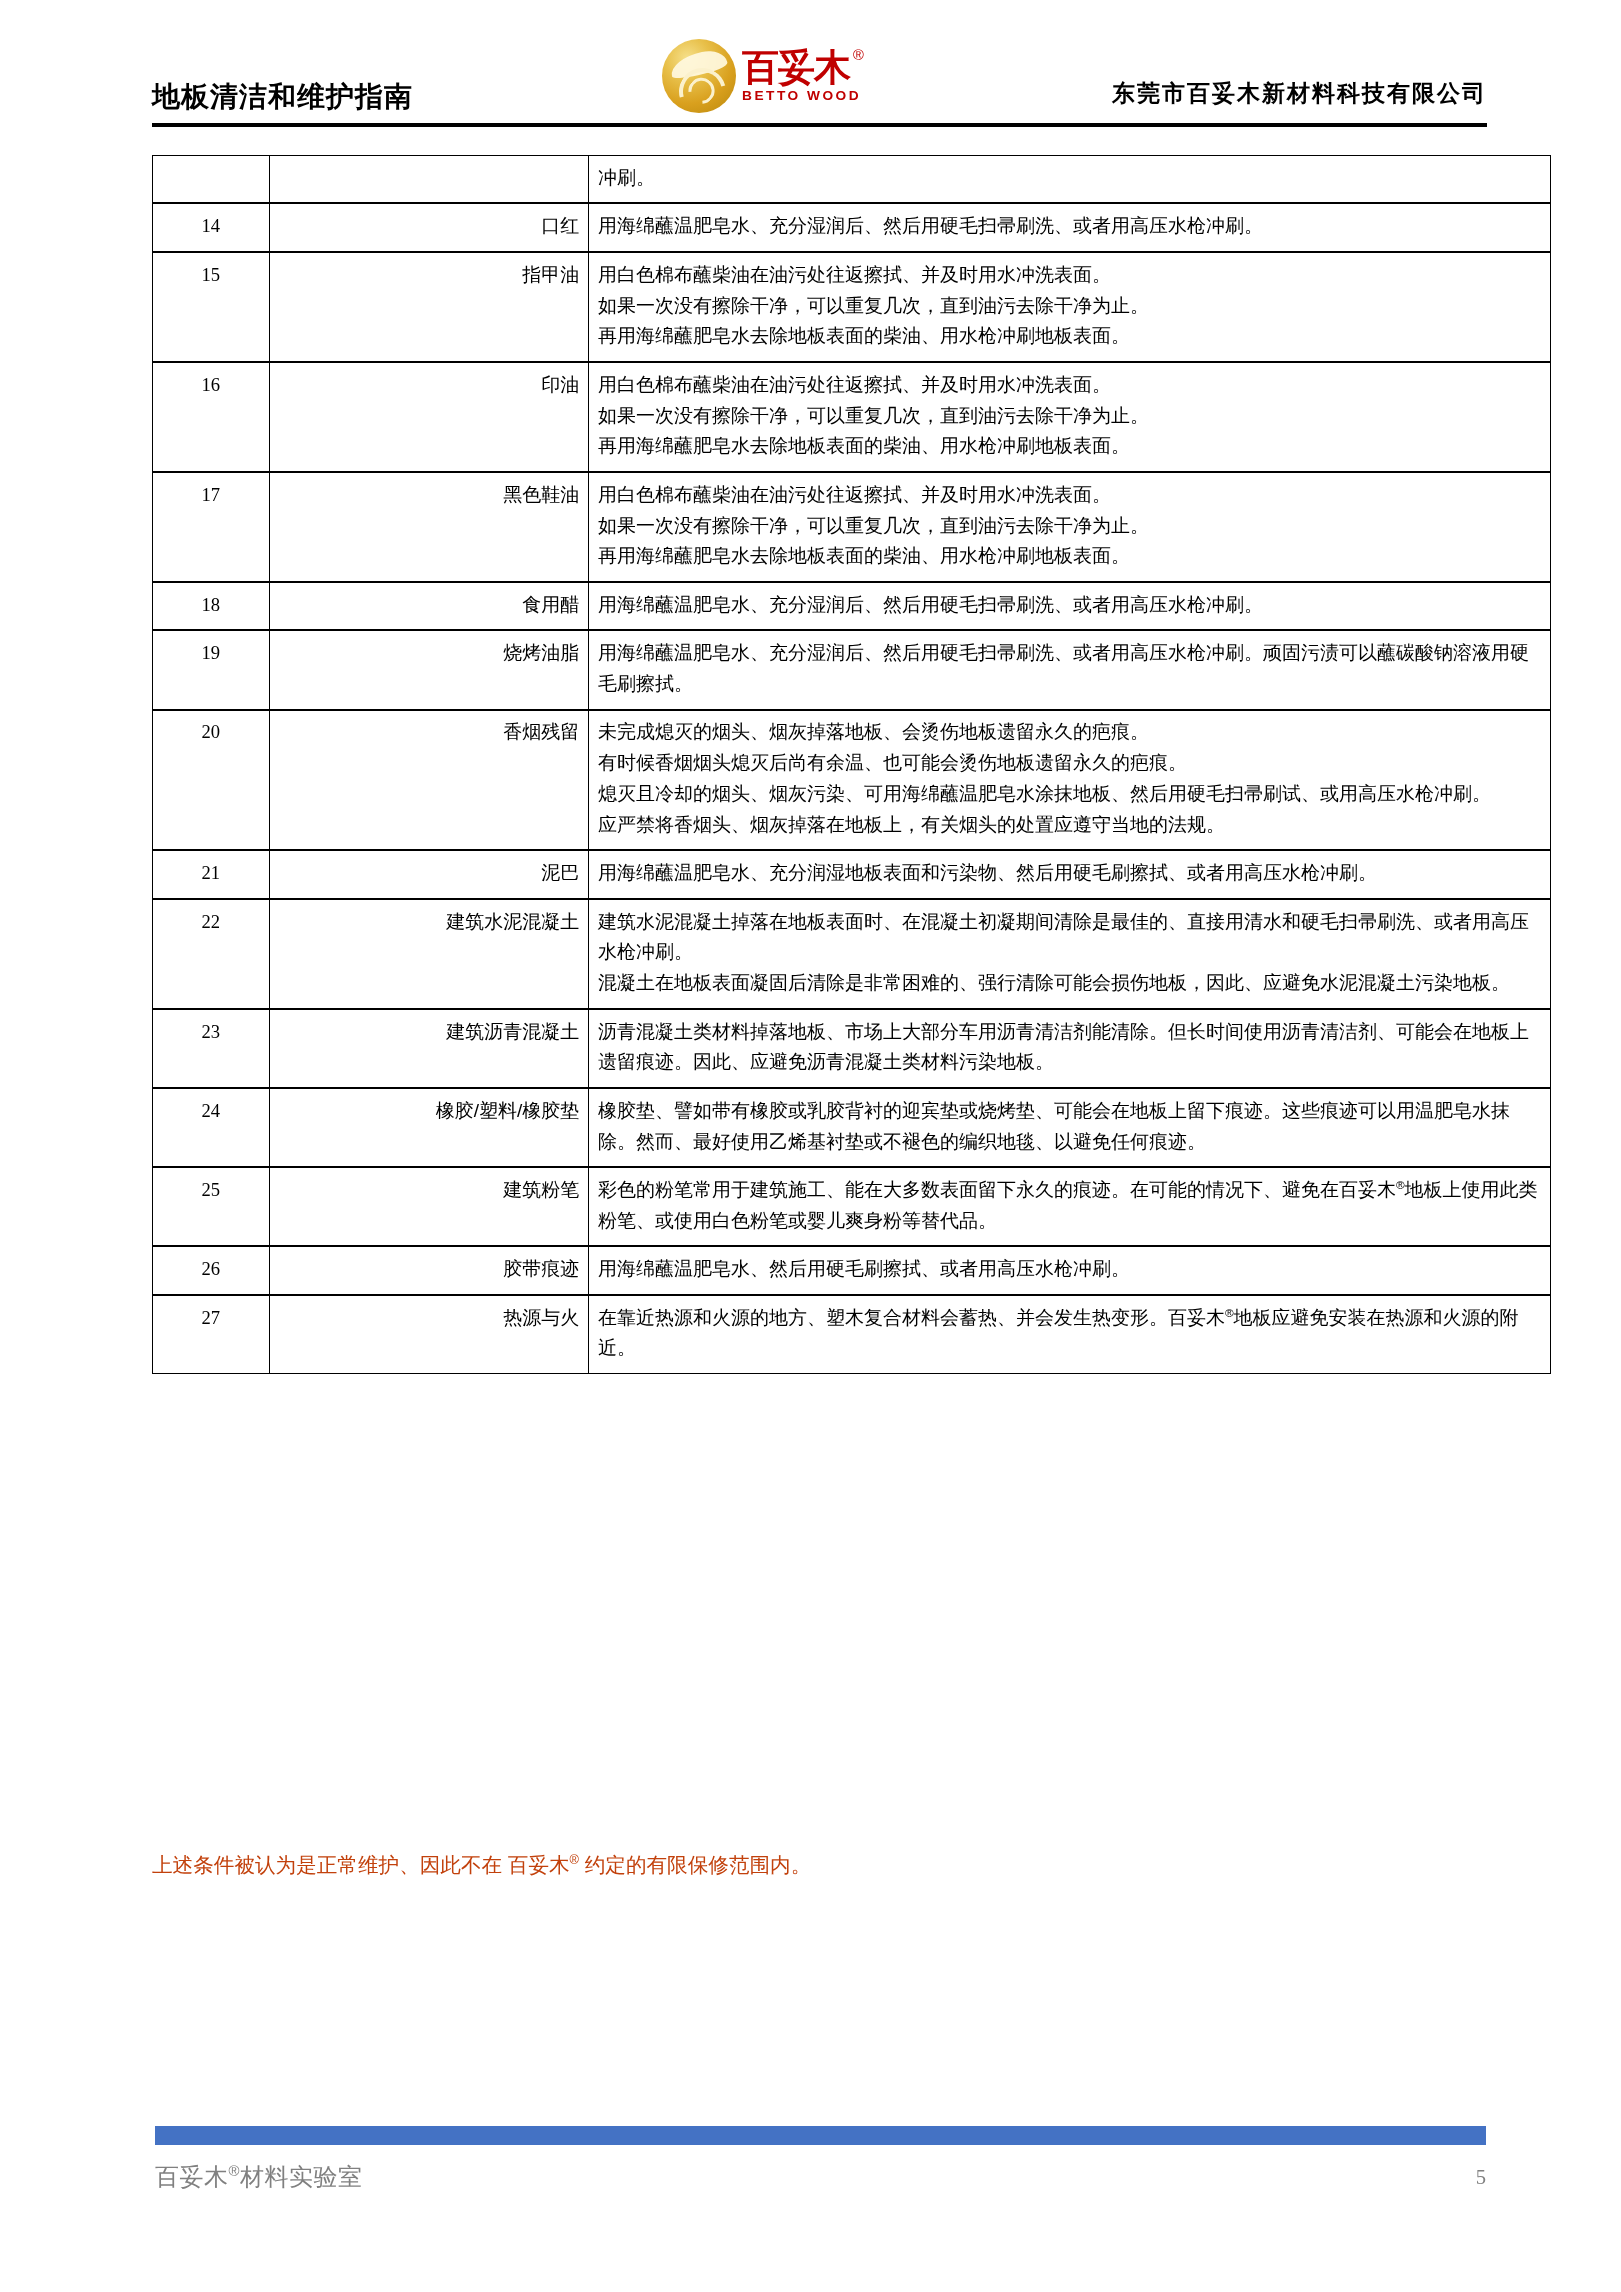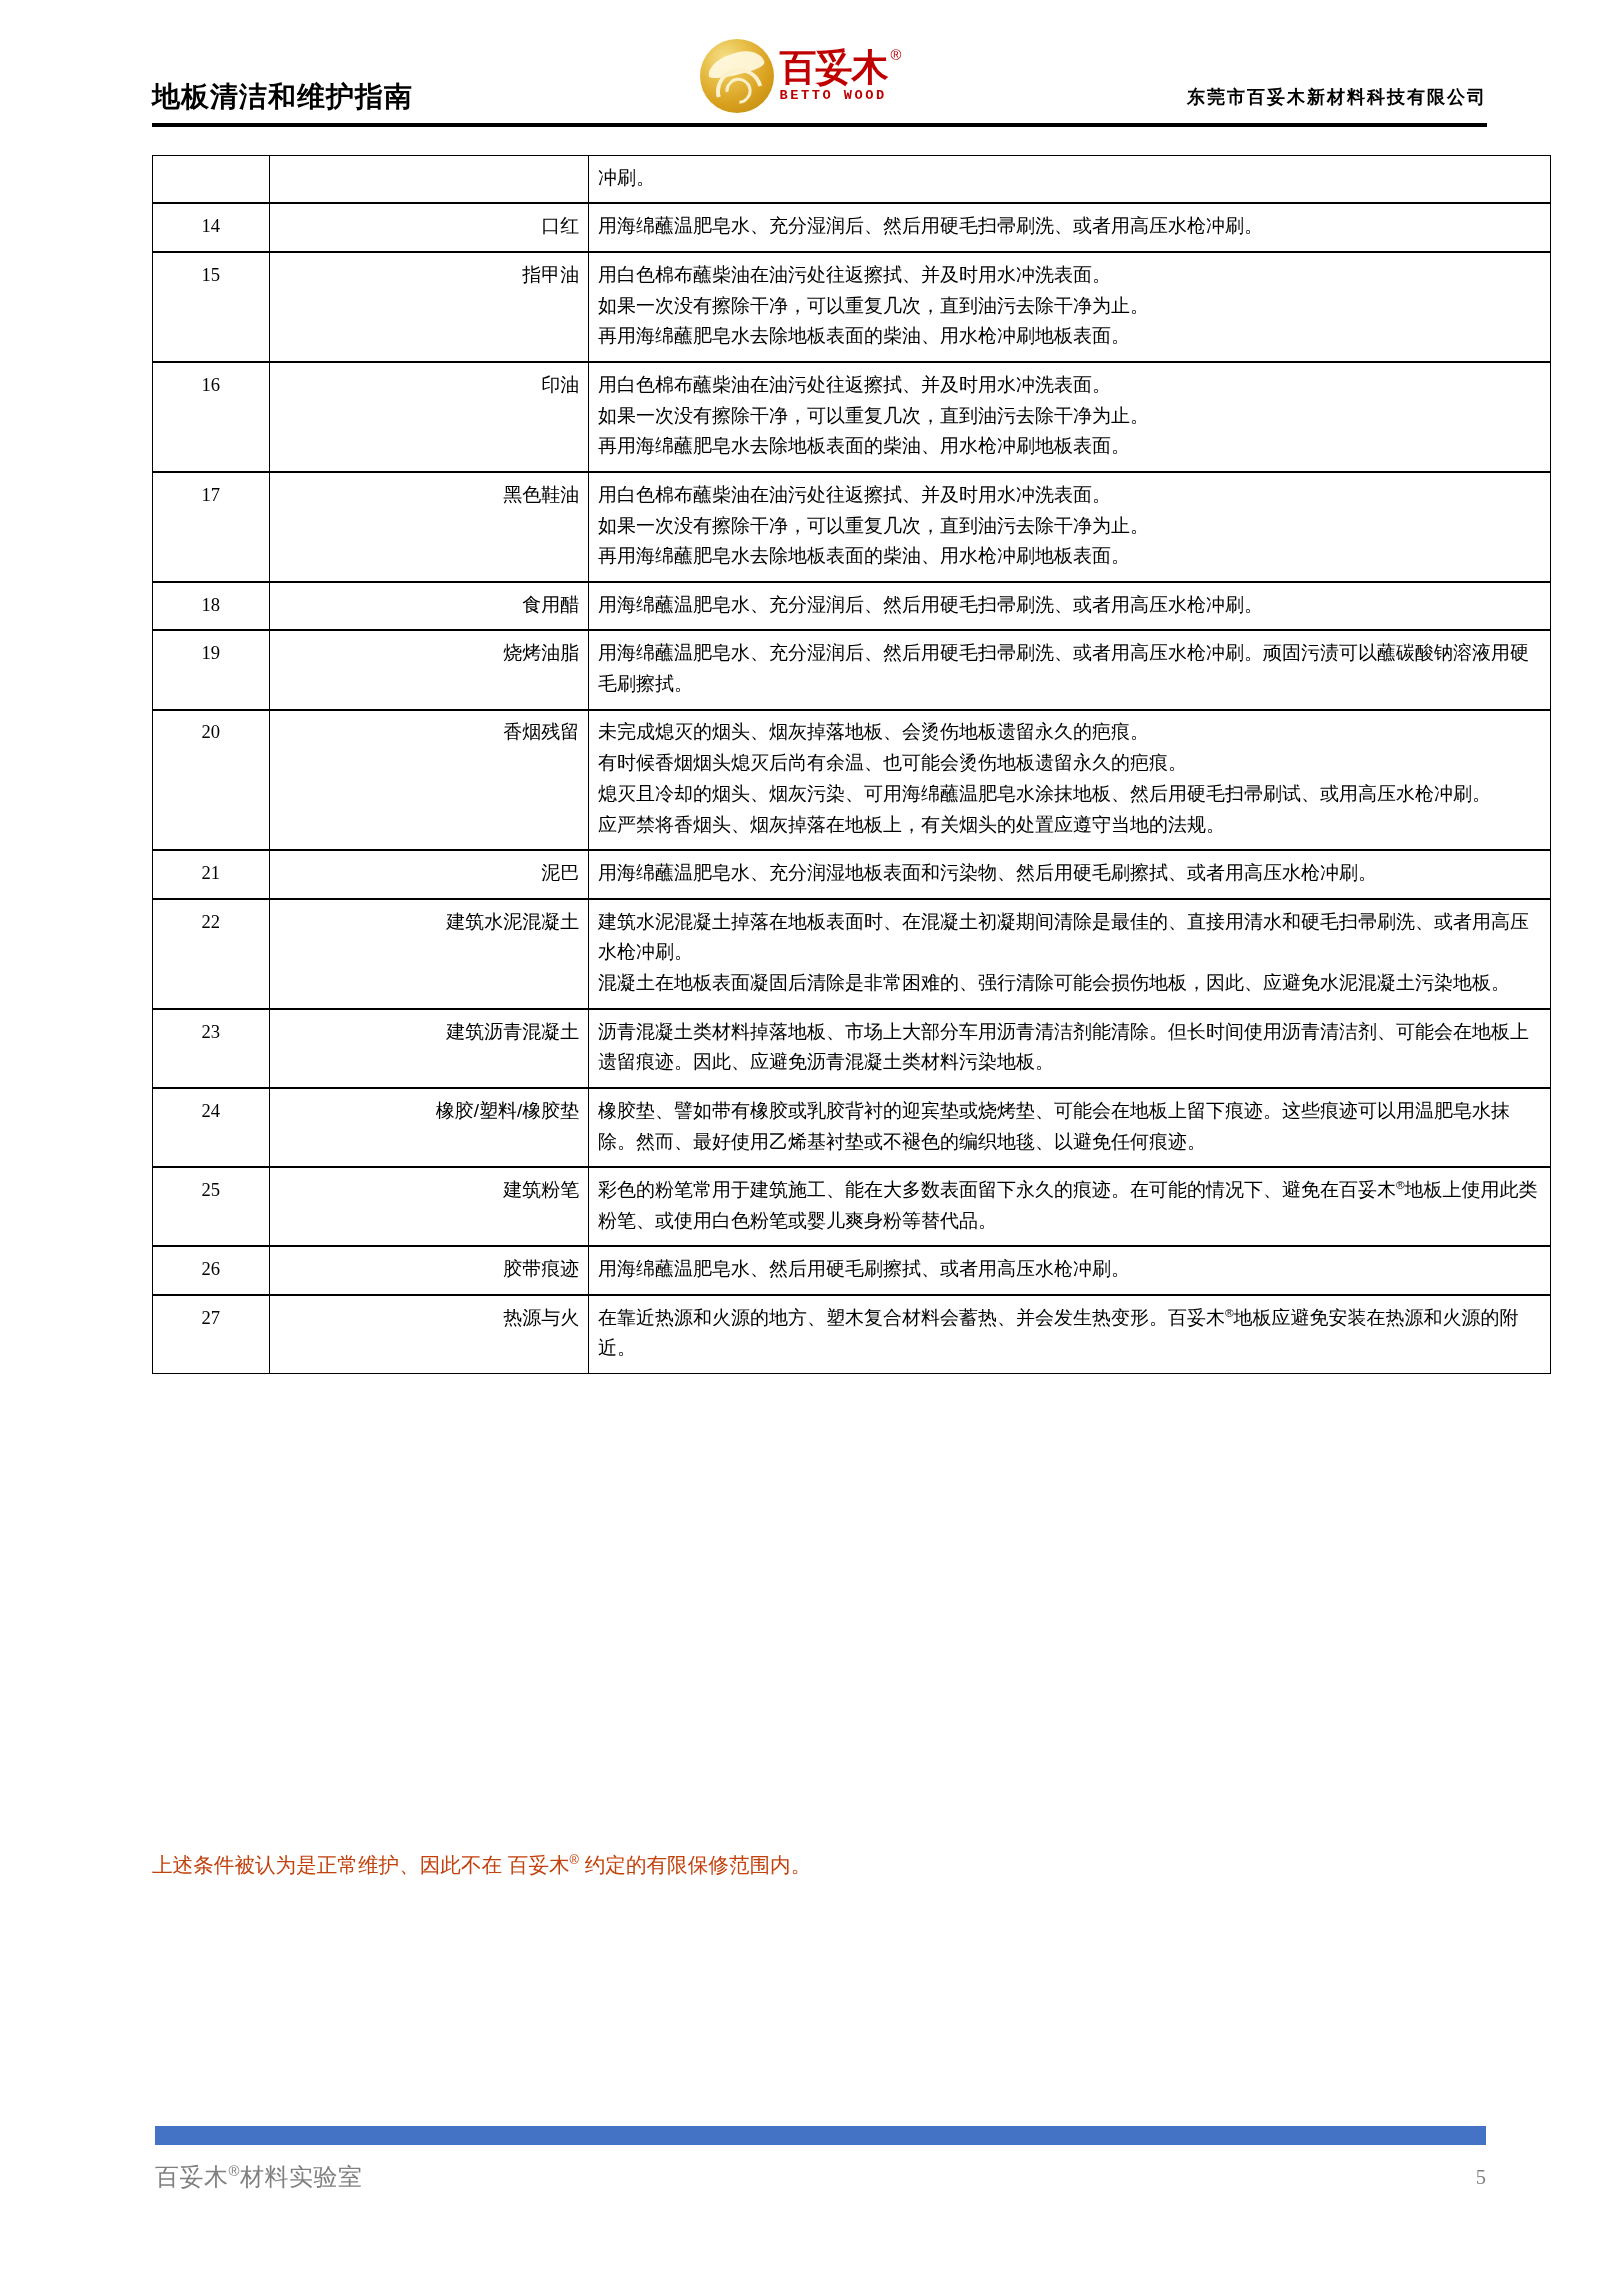--- a/index.html
+++ b/index.html
@@ -124,30 +124,30 @@
     line-height: 0.95;
   }
   .logo-reg {
     font-family: "Liberation Sans", "DejaVu Sans", sans-serif;
     font-size: 14.7px;
     color: #c00000;
     margin-left: 2.9px;
     margin-top: -2px;
   }
   .logo-en {
-    font-family: Liberation Mono, monospace;
+    font-family: Liberation Sans, sans-serif;
     font-size: 13.7px;
     font-weight: 700;
     color: #c00000;
     letter-spacing: 2.5px;
     margin-top: 3.9px;
   }
   .header-company {
     font-family: "Liberation Sans", "DejaVu Sans", sans-serif;
-    font-size: 18px;
+    font-size: 23px;
     font-weight: 700;
     color: #000;
     letter-spacing: 2px;
     white-space: nowrap;
     padding-bottom: 5.9px;
     margin-left: 38px;
   }
   .header-rule {
     position: absolute;
     left: 152px;

